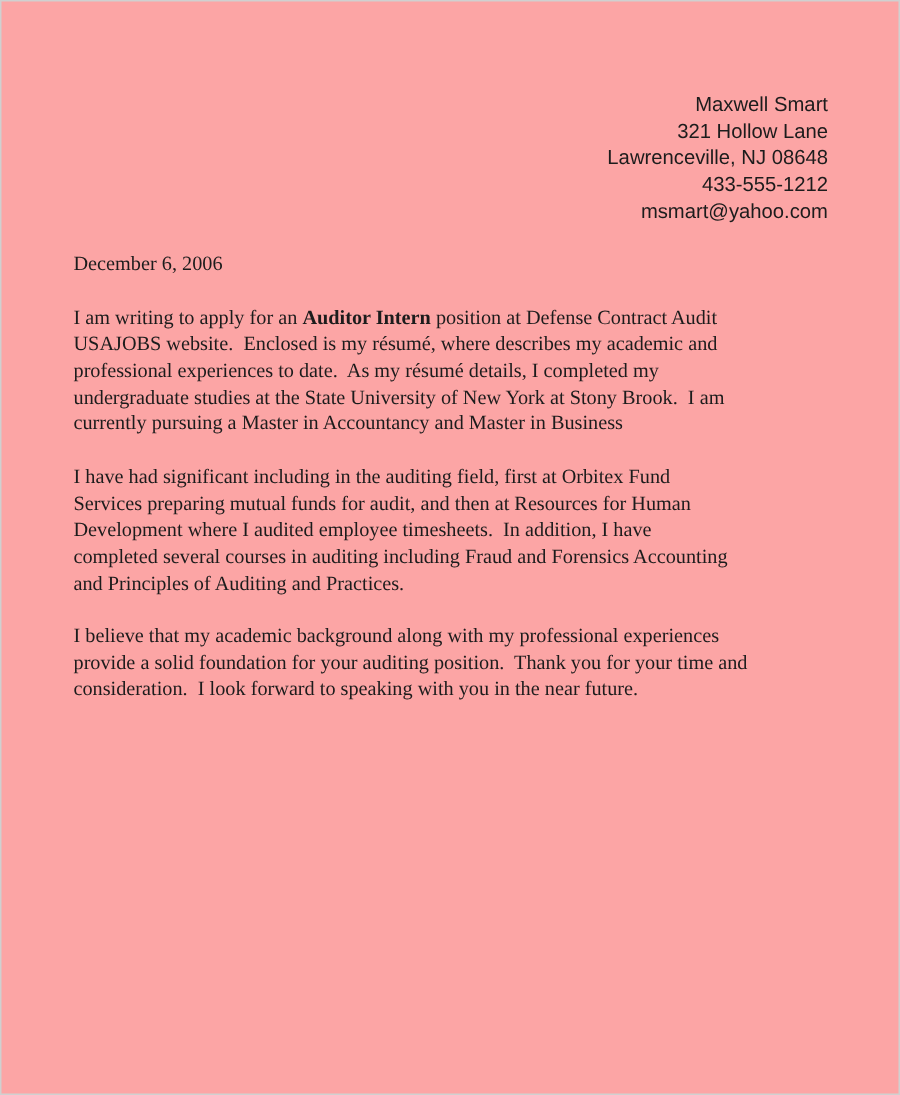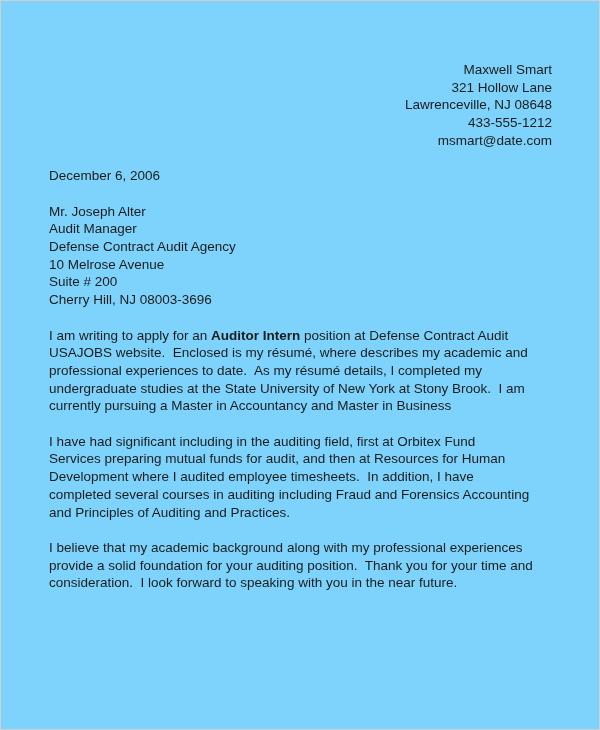--- a/index.html
+++ b/index.html
@@ -17,48 +17,41 @@
     font-size: 13.5px;
     line-height: 17.7px;
     color: #1c1c1c;
     overflow: hidden;
   }
   .sender {
     text-align: right;
   }
   .block {
     margin-top: 17.7px;
+    font-family: Liberation Serif, serif;
   }
   .line {
     white-space: pre; 
   }
   strong {
     font-weight: bold;
   }
 </style>
 </head>
 <body>
 
-<div class="page" style="background: #7dd3fc; border-color: rgb(208, 208, 208); color: rgb(28, 28, 28);">
+<div class="page" style="background: #fca5a5; border-color: rgb(208, 208, 208); color: rgb(28, 28, 28);">
   <div class="sender">
       <div class="line">Maxwell Smart</div>
       <div class="line">321 Hollow Lane</div>
       <div class="line">Lawrenceville, NJ 08648</div>
       <div class="line">433-555-1212</div>
-      <div class="line">msmart@date.com</div>
+      <div class="line">msmart@yahoo.com</div>
     </div>
   <div class="block">December 6, 2006</div>
-  <div class="block">
-      <div class="line">Mr. Joseph Alter</div>
-      <div class="line">Audit Manager</div>
-      <div class="line">Defense Contract Audit Agency</div>
-      <div class="line">10 Melrose Avenue</div>
-      <div class="line">Suite # 200</div>
-      <div class="line">Cherry Hill, NJ 08003-3696</div>
-    </div>
   <div>
       <div class="block">
         <div class="line">I am writing to apply for an <strong>Auditor Intern</strong> position at Defense Contract Audit</div>
         <div class="line">USAJOBS website.  Enclosed is my résumé, where describes my academic and</div>
         <div class="line">professional experiences to date.  As my résumé details, I completed my</div>
         <div class="line">undergraduate studies at the State University of New York at Stony Brook.  I am</div>
         <div class="line">currently pursuing a Master in Accountancy and Master in Business</div>
       </div>
       <div class="block">
         <div class="line">I have had significant including in the auditing field, first at Orbitex Fund</div>

